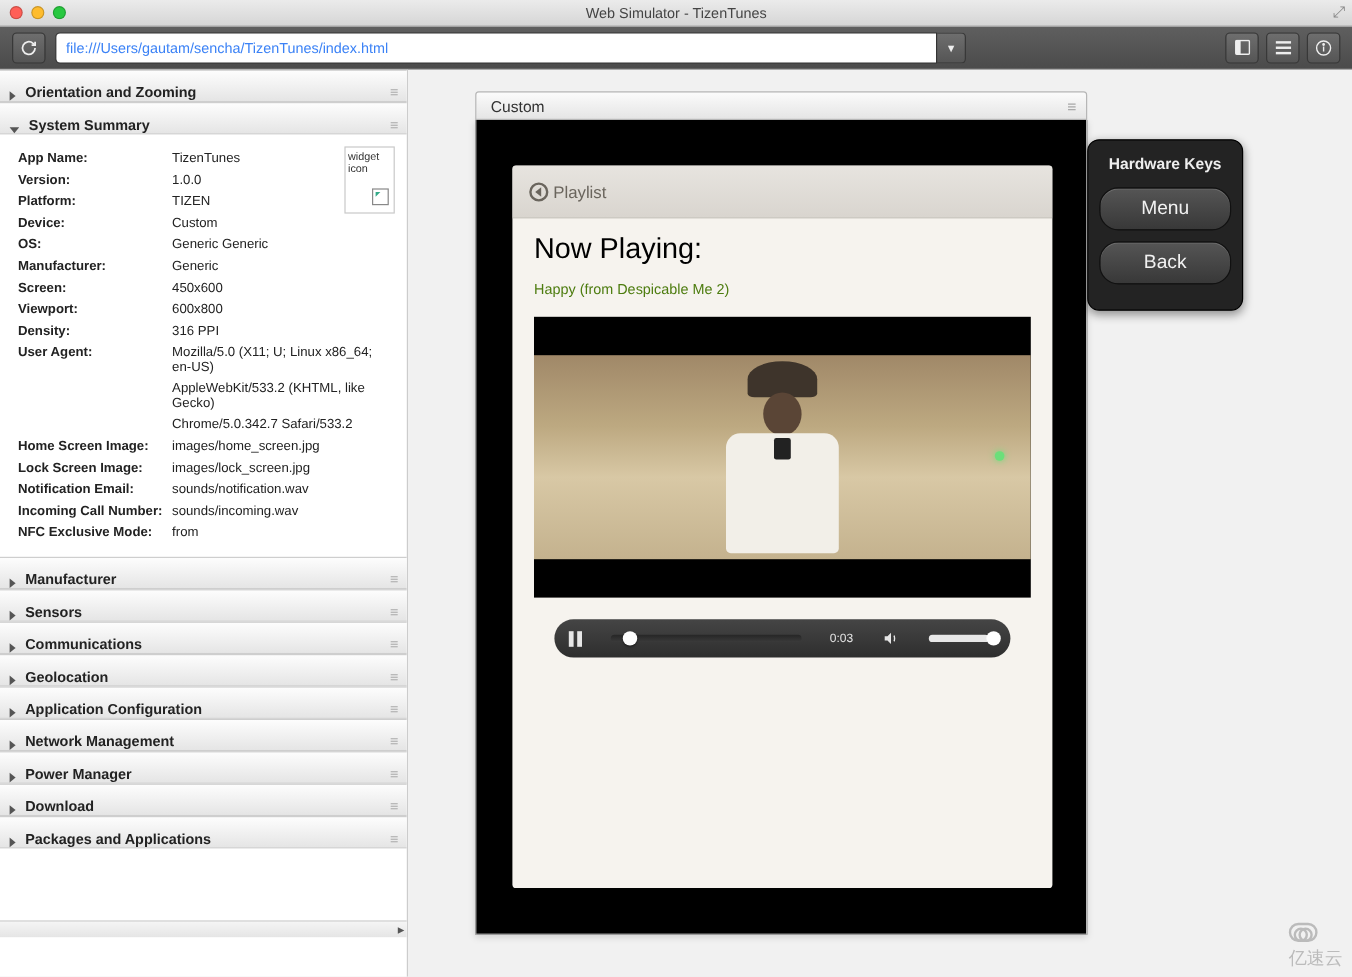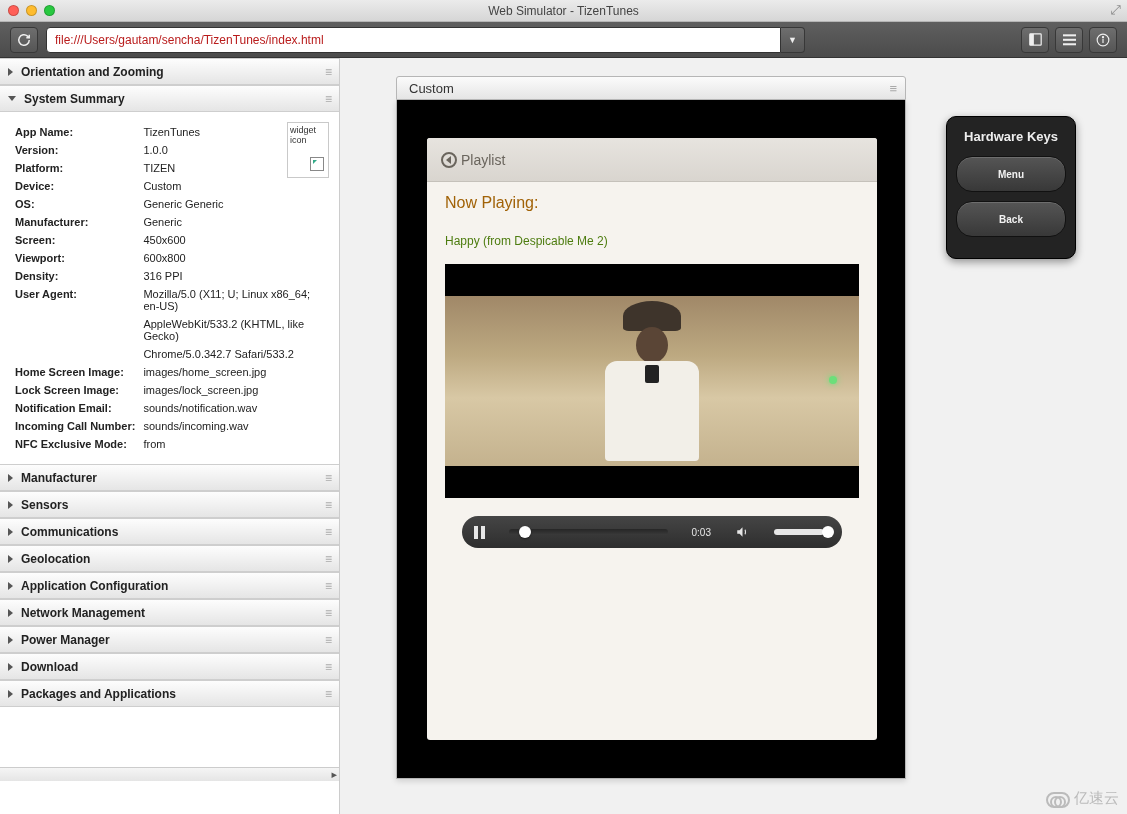--- a/index.html
+++ b/index.html
@@ -10,31 +10,31 @@
 .traffic-lights { display:flex; gap:7px; padding-left:8px; }
 .tl { width:11px; height:11px; border-radius:50%; border:0.5px solid rgba(0,0,0,0.2); }
 .tl.red{background:#ff5f57;} .tl.yel{background:#febc2e;} .tl.grn{background:#28c840;}
 .titlebar-title { position:absolute; left:0; right:0; text-align:center; font-size:12px; color:#444; }
 .titlebar-max { position:absolute; right:6px; top:2px; color:#888; font-size:13px; }
 
 
 .toolbar { height:36px; background:linear-gradient(#5f5f5f,#4b4b4b); display:flex; align-items:center; padding:0 10px; gap:8px; border-bottom:1px solid #333; }
 .tb-btn { width:28px; height:26px; background:linear-gradient(#6e6e6e,#555); border:1px solid #383838; border-radius:4px; display:flex; align-items:center; justify-content:center; color:#eee; font-size:14px; cursor:pointer; }
 .urlbox { flex:1; display:flex; height:26px; }
-.urlbox input { flex:1; background:#fff; border:1px solid #333; border-radius:4px 0 0 4px; padding:0 8px; font-size:12px; color:#b91c1c; }
+.urlbox input { flex:1; background:#fff; border:1px solid #333; border-radius:4px 0 0 4px; padding:0 8px; font-size:12px; color:#3b82f6; }
 .urlbox .drop { width:24px; background:linear-gradient(#6e6e6e,#555); border:1px solid #383838; border-left:none; border-radius:0 4px 4px 0; color:#eee; font-size:9px; display:flex;align-items:center;justify-content:center; cursor:pointer; }
 .toolbar .spacer{flex:0 0 200px;}
 .tb-right{display:flex;gap:6px;}
 
 
 .main { display:flex; height:calc(100% - 58px); }
 
 
 .sidebar { width:340px; background:#fff; border-right:1px solid #ccc; overflow-y:auto; overflow-x:auto; position:relative;}
-.accordion-hdr { height:27px; background:linear-gradient(#fdfdfd,#e5e5e5); border-top:1px solid #cecece; border-bottom:1px solid #cecece; display:flex; align-items:center; padding:0 8px; font-size:12px; font-weight:bold; color:#222; cursor:pointer; position:relative;}
+.accordion-hdr { height:27px; background:linear-gradient(#fdfdfd,#e5e5e5); border-top:1px solid #cecece; border-bottom:1px solid #cecece; display:flex; align-items:flex-end; padding:0 8px; font-size:12px; font-weight:bold; color:#222; cursor:pointer; position:relative;}
 .accordion-hdr .tri { width:0;height:0; border-left:5px solid #555;border-top:4px solid transparent;border-bottom:4px solid transparent; margin-right:8px;}
 .accordion-hdr.open .tri { border-left:4px solid transparent;border-right:4px solid transparent;border-top:5px solid #555;border-bottom:none;}
 .accordion-hdr .grip { position:absolute; right:8px; color:#aaa; letter-spacing:-1px;}
 .panel-body { padding:10px; font-size:11px; color:#222; position:relative;}
 .panel-body table td { padding:2px 3px; vertical-align:top; font-size:11px;}
 .panel-body table td.lbl { font-weight:bold; white-space:nowrap;}
 .widget-icon { position:absolute; right:10px; top:10px; width:42px; height:56px; border:1px solid #c9c9c9; background:#fff; font-size:9px; text-align:left; padding:2px; color:#333;}
 .widget-icon .broken{ display:inline-block;width:14px;height:14px;border:1px solid #888; position:relative; margin-top:12px; margin-left:20px;}
 .widget-icon .broken::after{content:"";position:absolute;left:2px;top:2px;width:0;height:0;border-left:4px solid #3a8;border-bottom:4px solid transparent;}
 
@@ -48,21 +48,21 @@
 .device-panel-hdr { height:24px; background:linear-gradient(#fbfbfb,#e5e5e5); border:1px solid #b6b6b6; border-radius:3px 3px 0 0; display:flex; align-items:center; padding:0 12px; font-size:13px; color:#333; position:relative; font-family:Georgia,serif;}
 .device-panel-hdr .grip{position:absolute;right:8px;color:#aaa;}
 .device-frame { background:#000; border:1px solid #b6b6b6; border-top:none; padding:38px 30px; box-shadow:0 2px 6px rgba(0,0,0,0.15);}
 .phone-screen { width:450px; height:602px; background:#f6f3ee; border-radius:3px; overflow:hidden;}
 
 .app-hdr { height:44px; background:linear-gradient(#e7e4df,#d9d5cf); border-bottom:1px solid #c5c1ba; display:flex; align-items:center; padding:0 14px; color:#6a655d; font-size:14px;}
 .app-hdr .back-ico{width:16px;height:16px; border:2px solid #6a655d;border-radius:50%;display:flex;align-items:center;justify-content:center;margin-right:4px;}
 .app-hdr .back-ico::before{content:"";width:0;height:0;border-right:5px solid #6a655d;border-top:4px solid transparent;border-bottom:4px solid transparent;margin-left:-1px;}
 
 .app-body { padding:12px 18px;}
-.now-playing-title{ font-size:16px; color:#a16207; font-weight:400; margin-bottom:22px;}
+.now-playing-title{ font-size:24px; color:#000000; font-weight:400; margin-bottom:12px;}
 .track-name{ font-size:12px; color:#4d7c0f; margin-bottom:16px;}
 
 .video { width:100%; height:234px; background:#000; display:flex; align-items:center; justify-content:center; overflow:hidden; position:relative;}
 .video-inner{width:100%;height:170px;background:linear-gradient(180deg,#a08868 0%,#bda981 35%,#d8c8a5 60%,#c4b28e 100%);position:relative;}
 .figure{position:absolute;left:50%;bottom:0;transform:translateX(-50%);width:120px;height:165px;}
 .figure .hat{width:58px;height:30px;background:#3e342b;border-radius:50% 50% 10% 10%;margin:0 auto;}
 .figure .head{width:32px;height:36px;background:#5a4536;border-radius:50%;margin:-4px auto 0;}
 .figure .torso{width:94px;height:100px;background:#f2efe8;border-radius:12px 12px 4px 4px;margin:-2px auto 0;position:relative;}
 .figure .torso::before{content:"";position:absolute;left:50%;top:4px;transform:translateX(-50%);width:14px;height:18px;background:#222;border-radius:2px;}
 .vlight{position:absolute;right:22px;top:80px;width:8px;height:8px;background:#6bdf7a;border-radius:50%;box-shadow:0 0 6px #6bdf7a;}
@@ -72,26 +72,26 @@
 .pause-icon{display:flex;gap:3px;} .pause-icon span{width:4px;height:13px;background:#e7e7e7;}
 .slider{flex:1;height:6px;background:linear-gradient(#262626,#3a3a3a);border-radius:3px;position:relative;}
 .slider .knob{position:absolute;top:-3px;width:12px;height:12px;background:#fefefe;border-radius:50%;box-shadow:0 1px 2px rgba(0,0,0,0.5);}
 .time{color:#e6e6e6;font-size:10px;}
 .vol-icon{display:flex;align-items:center;color:#e6e6e6;}
 .vol-slider{width:56px;height:6px;background:linear-gradient(#262626,#3a3a3a);border-radius:3px;position:relative;}
 .vol-slider .fill{position:absolute;left:0;top:0;bottom:0;width:90%;background:#e7e7e7;border-radius:3px;}
 .vol-slider .vknob{position:absolute;top:-3px;left:88%;width:12px;height:12px;background:#fff;border-radius:50%;}
 
 
-.hw-panel { width:130px; margin-left:40px; margin-top:40px; background:#232323; border:1px solid #000; border-radius:10px; padding:12px 9px; box-shadow:0 3px 8px rgba(0,0,0,0.4);}
+.hw-panel { width:130px; margin-top:40px; background:#232323; border:1px solid #000; border-radius:10px; padding:12px 9px; box-shadow:0 3px 8px rgba(0,0,0,0.4);}
 .hw-title{ color:#eee; font-size:13px; font-weight:bold; text-align:center; margin-bottom:12px;}
-.hw-btn{ display:block; width:100%; height:36px; margin-bottom:9px; background:linear-gradient(#555,#383838);border:1px solid #111;border-radius:16px;color:#f2f2f2;font-size:10px;cursor:pointer; box-shadow:inset 0 1px 0 rgba(255,255,255,0.15);font-weight:bold;}
-
-
-.watermark{position:absolute;right:8px;bottom:6px;font-size:15px;color:#bbb;display:flex;align-items:flex-end;gap:4px;}
+.hw-btn{ display:block; width:100%; height:36px; margin-bottom:9px; background:linear-gradient(#555,#383838);border:1px solid #111;border-radius:16px;color:#f2f2f2;font-size:16px;cursor:pointer; box-shadow:inset 0 1px 0 rgba(255,255,255,0.15);}
+
+
+.watermark{position:absolute;right:8px;bottom:6px;font-size:15px;color:#bbb;display:flex;align-items:flex-start;gap:4px;flex-direction:column;}
 .watermark .logo{width:24px;height:16px;border:2px solid #bbb;border-radius:10px;position:relative;}
 .watermark .logo::before,.watermark .logo::after{content:"";position:absolute;width:8px;height:8px;border:2px solid #bbb;border-radius:50%;top:2px;}
 .watermark .logo::before{left:2px;} .watermark .logo::after{right:2px;}
 </style>
 </head>
 <body>
 
 <div class="titlebar">
   <div class="traffic-lights">
     <div class="tl red"></div>

